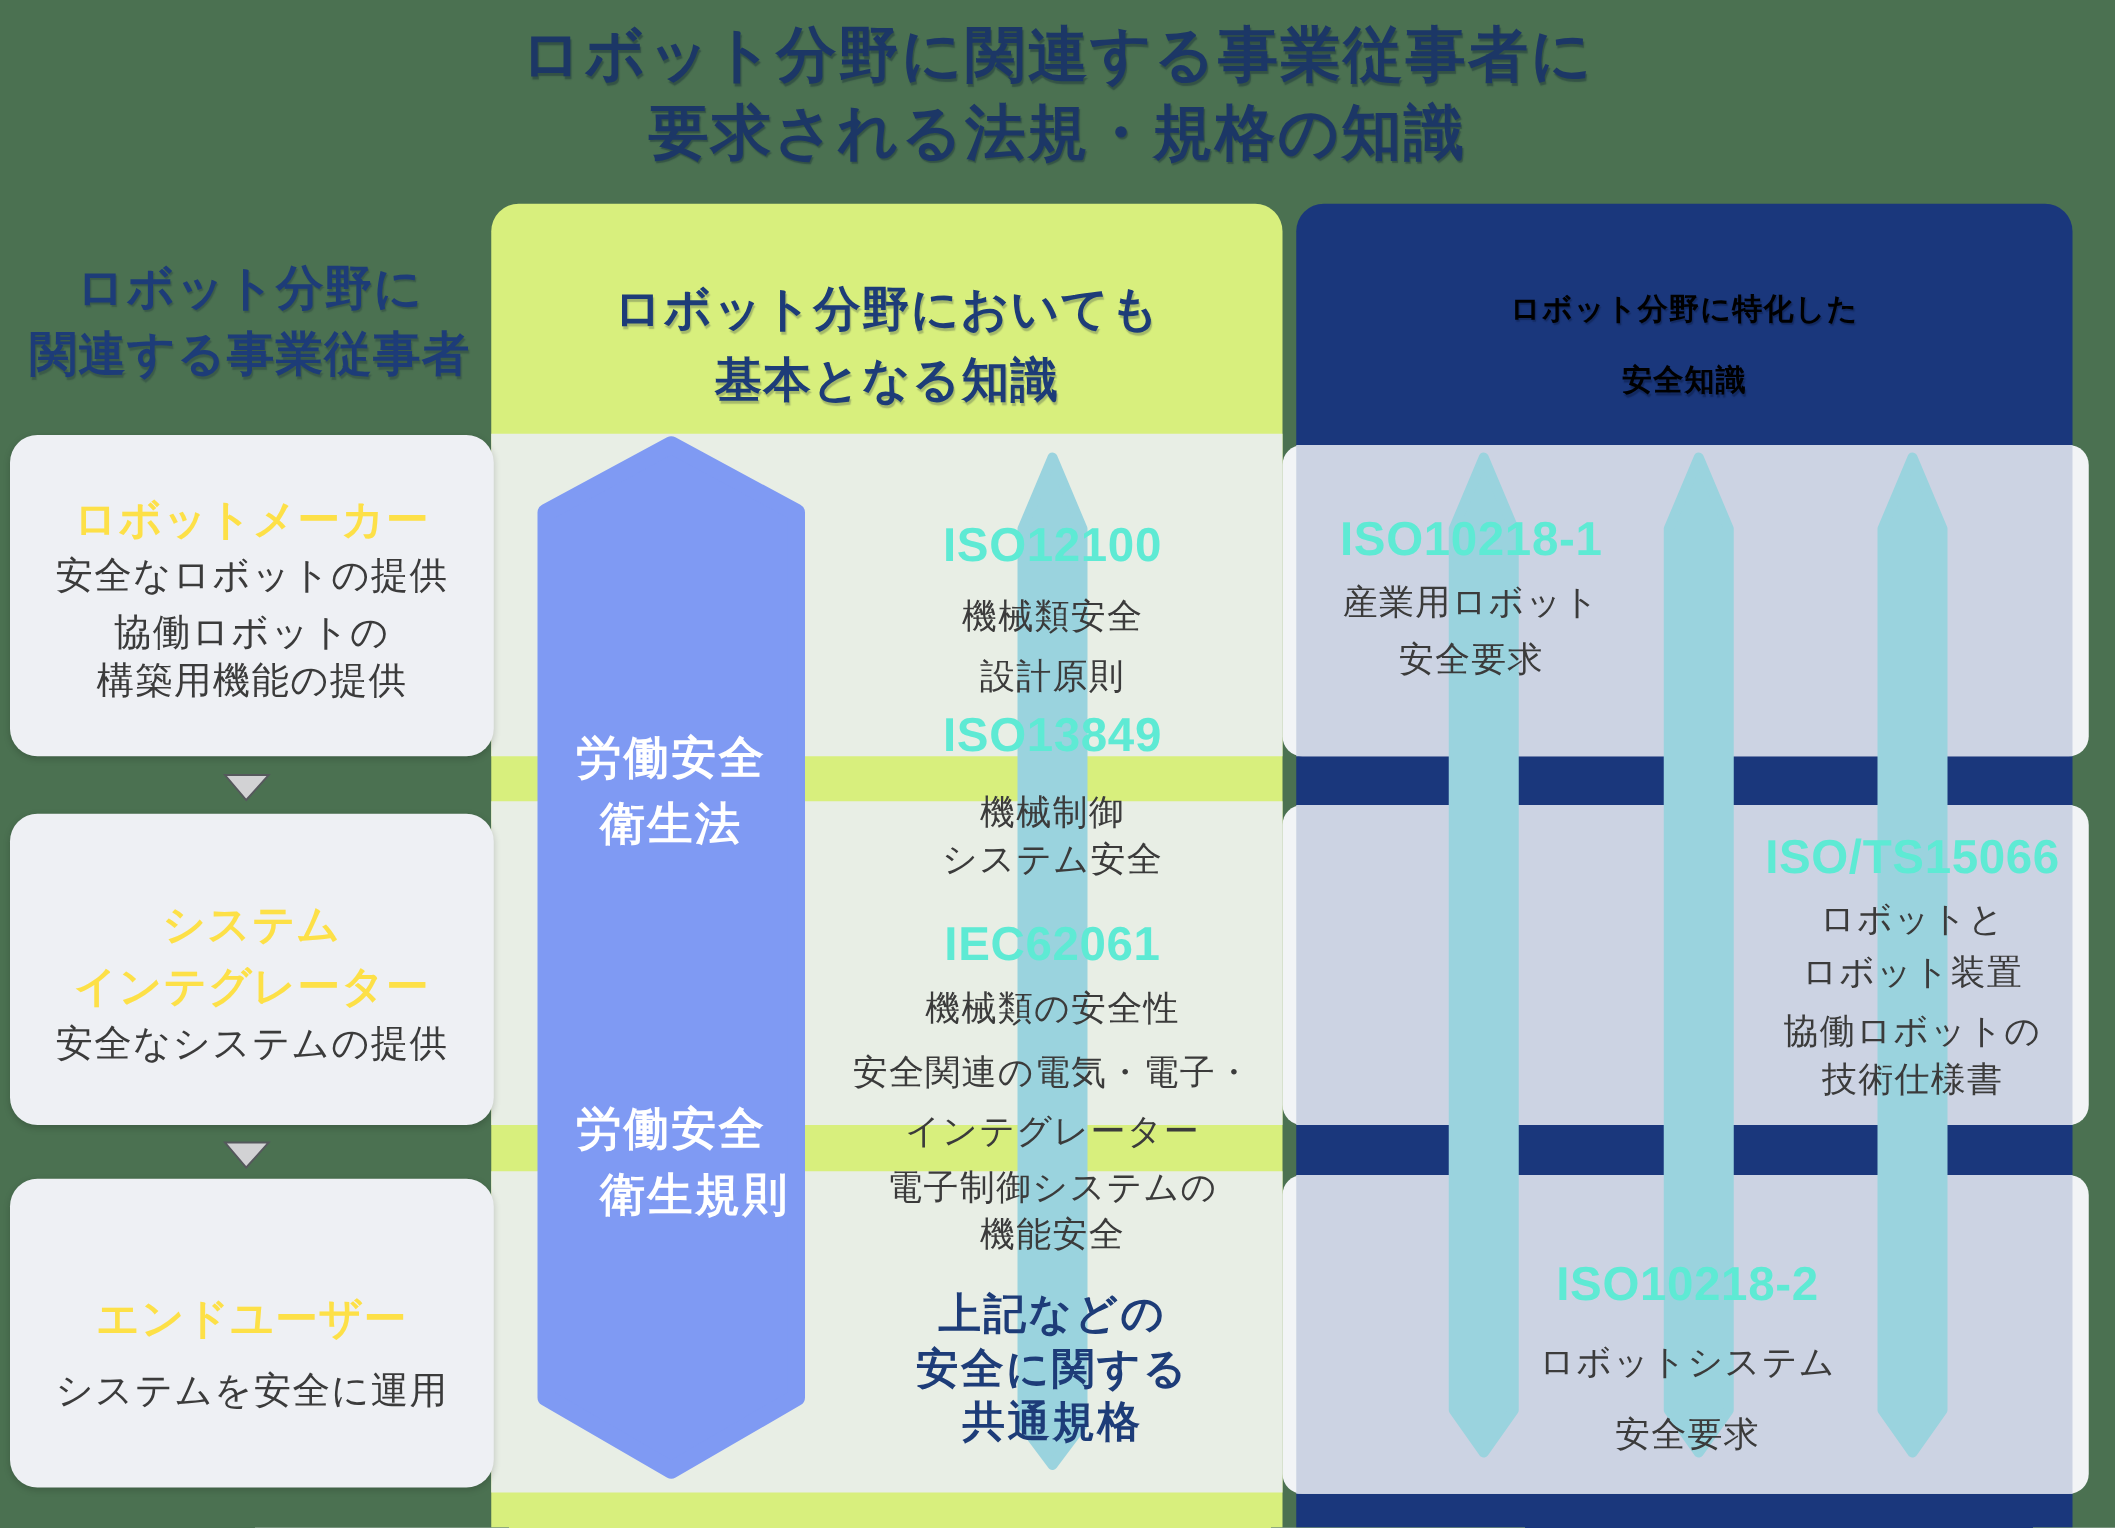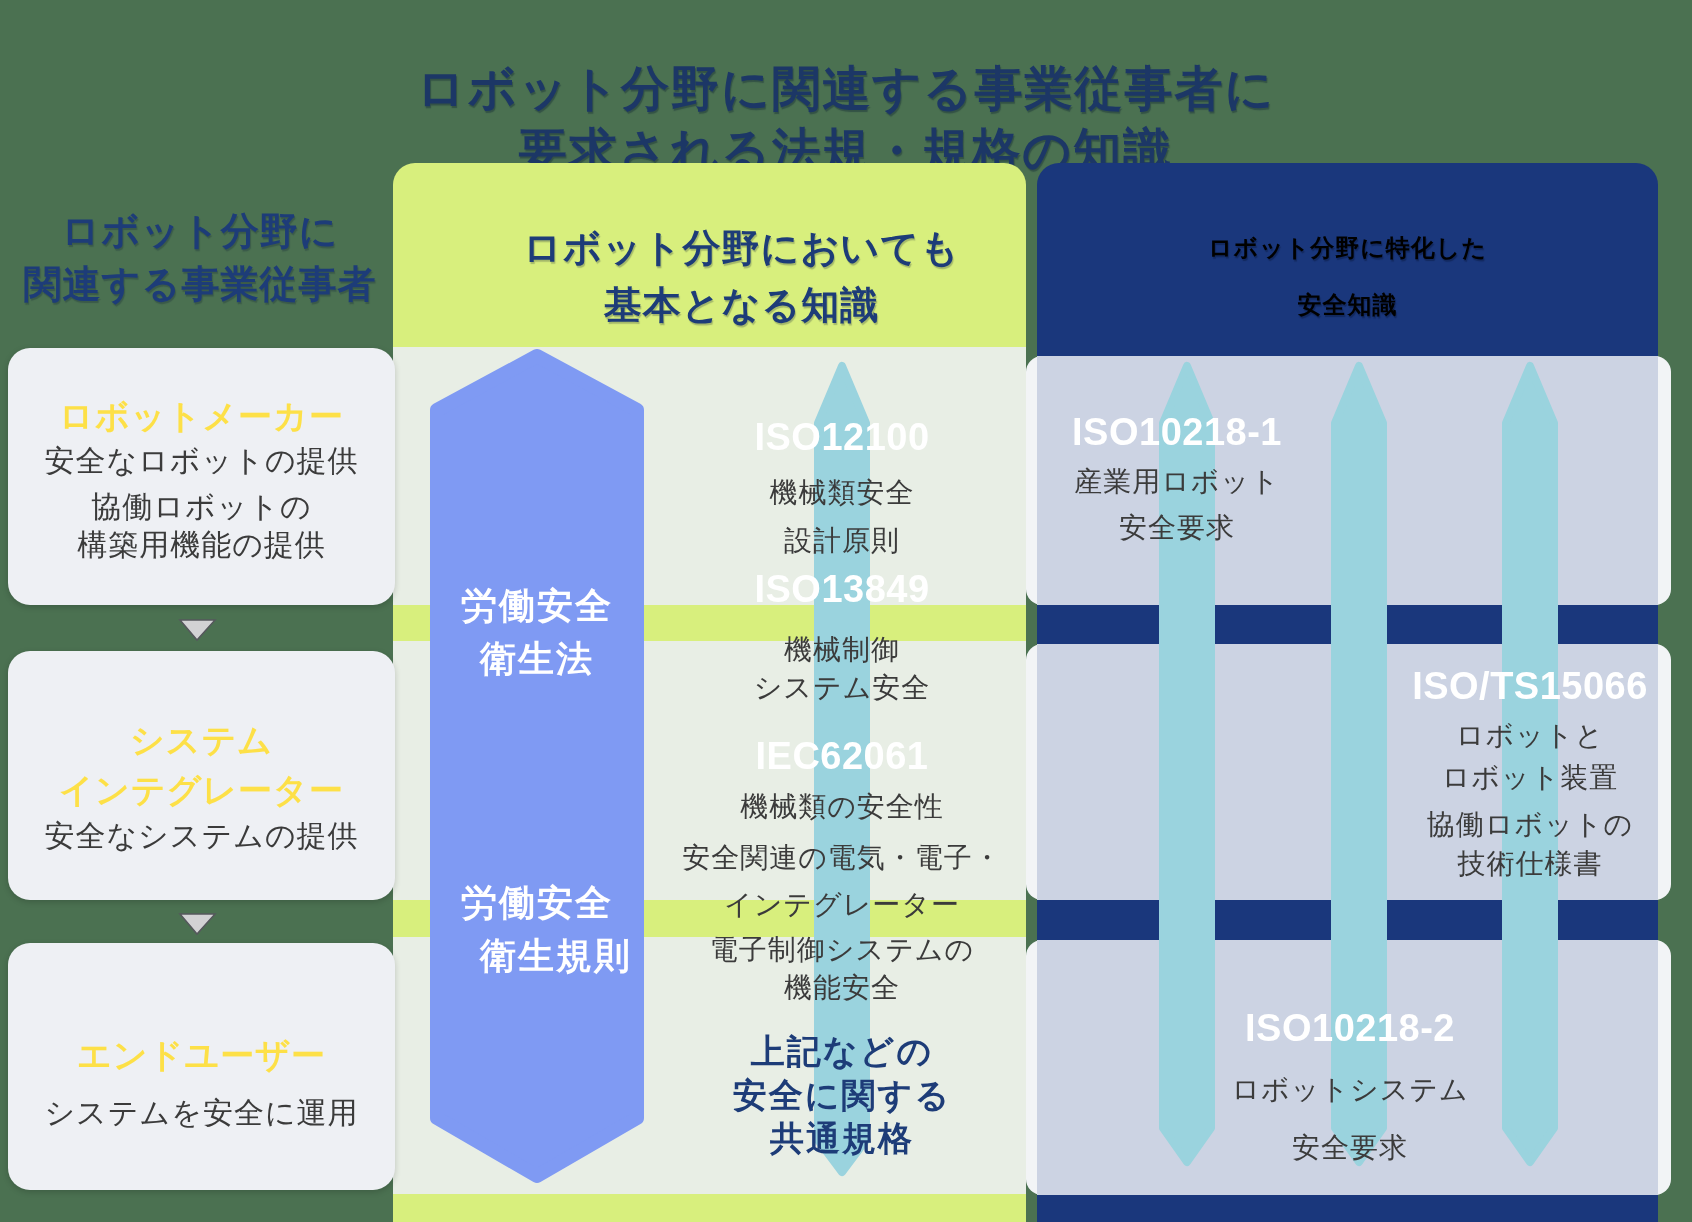--- a/index.html
+++ b/index.html
@@ -18,30 +18,30 @@
   .row-mid{background:#e8eee5;}
   .row-right{background:#ccd3e3;}
   .row-right-backing{background:#f2f4f6;border-radius:16px;}
   .leftbox{background:#eef0f4;border-radius:22px;box-shadow:0 2px 6px rgba(0,0,0,.18);}
   
   .t-title{font-size:48px;font-weight:bold;color:#1c3766;line-height:62px;letter-spacing:2px;text-shadow:1px 2px 1px rgba(10,25,50,.35);}
   .t-colhead{font-size:38px;font-weight:bold;color:#1d3c78;line-height:44px;letter-spacing:1px;text-shadow:1px 2px 1px rgba(10,25,50,.25);}
   .t-colhead-w{font-size:24px;font-weight:bold;color:#000000;line-height:44px;letter-spacing:1px;text-shadow:1px 2px 1px rgba(0,10,30,.3);}
   .t-boxtitle{font-size:34px;font-weight:bold;color:#fde047;line-height:40px;letter-spacing:1px;}
   .t-body{font-size:28px;color:#3b3b3b;line-height:34px;letter-spacing:1px;}
-  .t-iso{font-size:38px;font-weight:bold;color:#ffffff;line-height:44px;letter-spacing:0.5px;}
+  .t-iso{font-size:38px;font-weight:bold;color:#5eead4;line-height:44px;letter-spacing:0.5px;}
   .t-law{font-size:36px;font-weight:bold;color:#ffffff;line-height:44px;letter-spacing:2px;}
   .t-summary{font-size:34px;font-weight:bold;color:#1d3c78;line-height:40px;letter-spacing:2px;}
 </style>
 </head>
 <body>
 
 <div class="page">
 
-  <div class="abs ctr t-title" style="left:0;top:14px;width:1692px;margin-top:44px;">
+  <div class="abs ctr t-title" style="left:0;top:14px;width:1692px;">
     <div>ロボット分野に関連する事業従事者に</div>
     <div>要求される法規・規格の知識</div>
   </div>
 
   <div class="abs panel-green" style="left:393px;top:163px;width:633px;height:1059px;"></div>
   <div class="abs panel-navy" style="left:1037px;top:163px;width:621px;height:1059px;"></div>
 
   <div class="abs row-mid" style="left:393px;top:347px;width:633px;height:258px;"></div>
   <div class="abs row-mid" style="left:393px;top:641px;width:633px;height:259px;"></div>
   <div class="abs row-mid" style="left:393px;top:937px;width:633px;height:257px;"></div>
@@ -68,21 +68,21 @@
     <polygon points="1187,366 1211,423 1211,1128 1187,1162 1163,1128 1163,423" fill="#9ad3de" stroke="#9ad3de" stroke-width="8" stroke-linejoin="round"></polygon>
     <polygon points="1359,366 1383,423 1383,1128 1359,1162 1335,1128 1335,423" fill="#9ad3de" stroke="#9ad3de" stroke-width="8" stroke-linejoin="round"></polygon>
     <polygon points="1530,366 1554,423 1554,1128 1530,1162 1506,1128 1506,423" fill="#9ad3de" stroke="#9ad3de" stroke-width="8" stroke-linejoin="round"></polygon>
   </svg>
 
   <div class="abs ctr t-colhead" style="left:0;top:209px;width:400px;">
     <div>ロボット分野に</div>
     <div style="margin-top:9px;">関連する事業従事者</div>
   </div>
 
-  <div class="abs ctr t-colhead" style="left:393px;top:226px;width:633px;padding-left:32px;">
+  <div class="abs ctr t-colhead" style="left:393px;top:226px;width:633px;">
     <div>ロボット分野においても</div>
     <div style="margin-top:13px;">基本となる知識</div>
   </div>
 
   <div class="abs ctr t-colhead-w" style="left:1037px;top:226px;width:621px;">
     <div>ロボット分野に特化した</div>
     <div style="margin-top:13px;">安全知識</div>
   </div>
 
   <div class="abs ctr t-boxtitle" style="left:8px;top:396px;width:387px;">ロボットメーカー</div>

